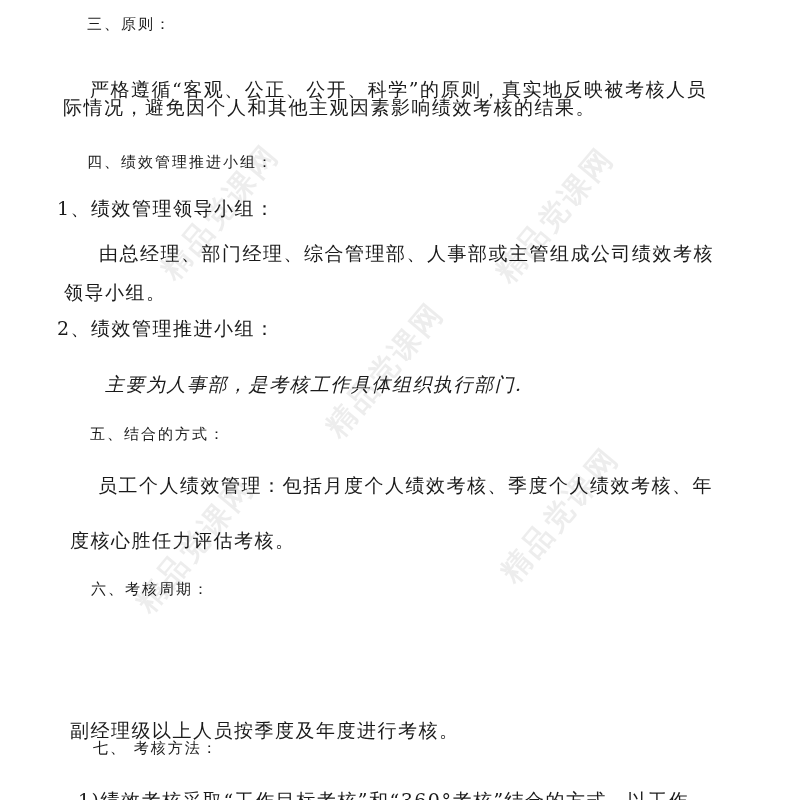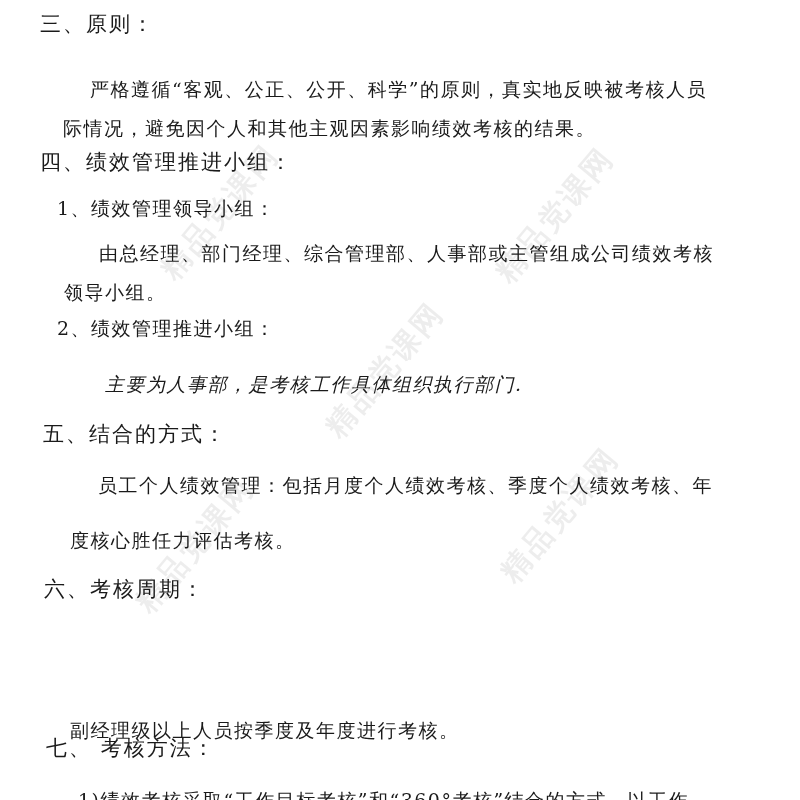--- a/index.html
+++ b/index.html
@@ -8,21 +8,21 @@
       background: #ffffff; position: relative;
       font-family: "DejaVu Serif", "Liberation Serif", serif;
       color: #1a1a1a;
     }
     .page { position: absolute; left: 0; top: 0; width: 800px; height: 800px; }
     .line {
       position: absolute; white-space: nowrap;
       font-size: 19px; line-height: 24px;
       letter-spacing: 1.5px;
     }
-    .heading { font-size: 21px; letter-spacing: 2px; }
+    .heading { font-size: 15px; letter-spacing: 2px; margin-left: 47px; }
     .watermark {
       position: absolute; white-space: nowrap;
       font-family: "DejaVu Sans", sans-serif;
       font-size: 30px; font-weight: bold;
       color: rgba(0,0,0,0.07);
       transform: translate(-50%, -50%) rotate(-50deg);
       letter-spacing: 3px; pointer-events: none;
     }
   </style>
 </head>
@@ -31,21 +31,21 @@
 <div class="page">
 
   <div class="watermark" style="left:220px; top:212px;">精品党课网</div>
   <div class="watermark" style="left:555px; top:215px;">精品党课网</div>
   <div class="watermark" style="left:385px; top:370px;">精品党课网</div>
   <div class="watermark" style="left:195px; top:545px;">精品党课网</div>
   <div class="watermark" style="left:560px; top:515px;">精品党课网</div>
 
   <div class="line heading" style="left:40px; top:12px;">三、原则：</div>
   <div class="line" style="left:90px; top:65px;margin-top:12px;">严格遵循“客观、公正、公开、科学”的原则，真实地反映被考核人员</div>
-  <div class="line" style="left:63px; top:116px;">际情况，避免因个人和其他主观因素影响绩效考核的结果。</div>
+  <div class="line" style="left:63px; top:96px;font-family:Liberation Serif, serif;">际情况，避免因个人和其他主观因素影响绩效考核的结果。</div>
 
   <div class="line heading" style="left:40px; top:150px;">四、绩效管理推进小组：</div>
   <div class="line" style="left:57px; top:196px;">1、绩效管理领导小组：</div>
   <div class="line" style="left:99px; top:241px;">由总经理、部门经理、综合管理部、人事部或主管组成公司绩效考核</div>
   <div class="line" style="left:64px; top:280px;">领导小组。</div>
   <div class="line" style="left:57px; top:316px;">2、绩效管理推进小组：</div>
   <div class="line" style="left:105px; top:372px;font-style:italic;">主要为人事部，是考核工作具体组织执行部门.</div>
 
   <div class="line heading" style="left:43px; top:422px;">五、结合的方式：</div>
   <div class="line" style="left:98px; top:473px;">员工个人绩效管理：包括月度个人绩效考核、季度个人绩效考核、年</div>

